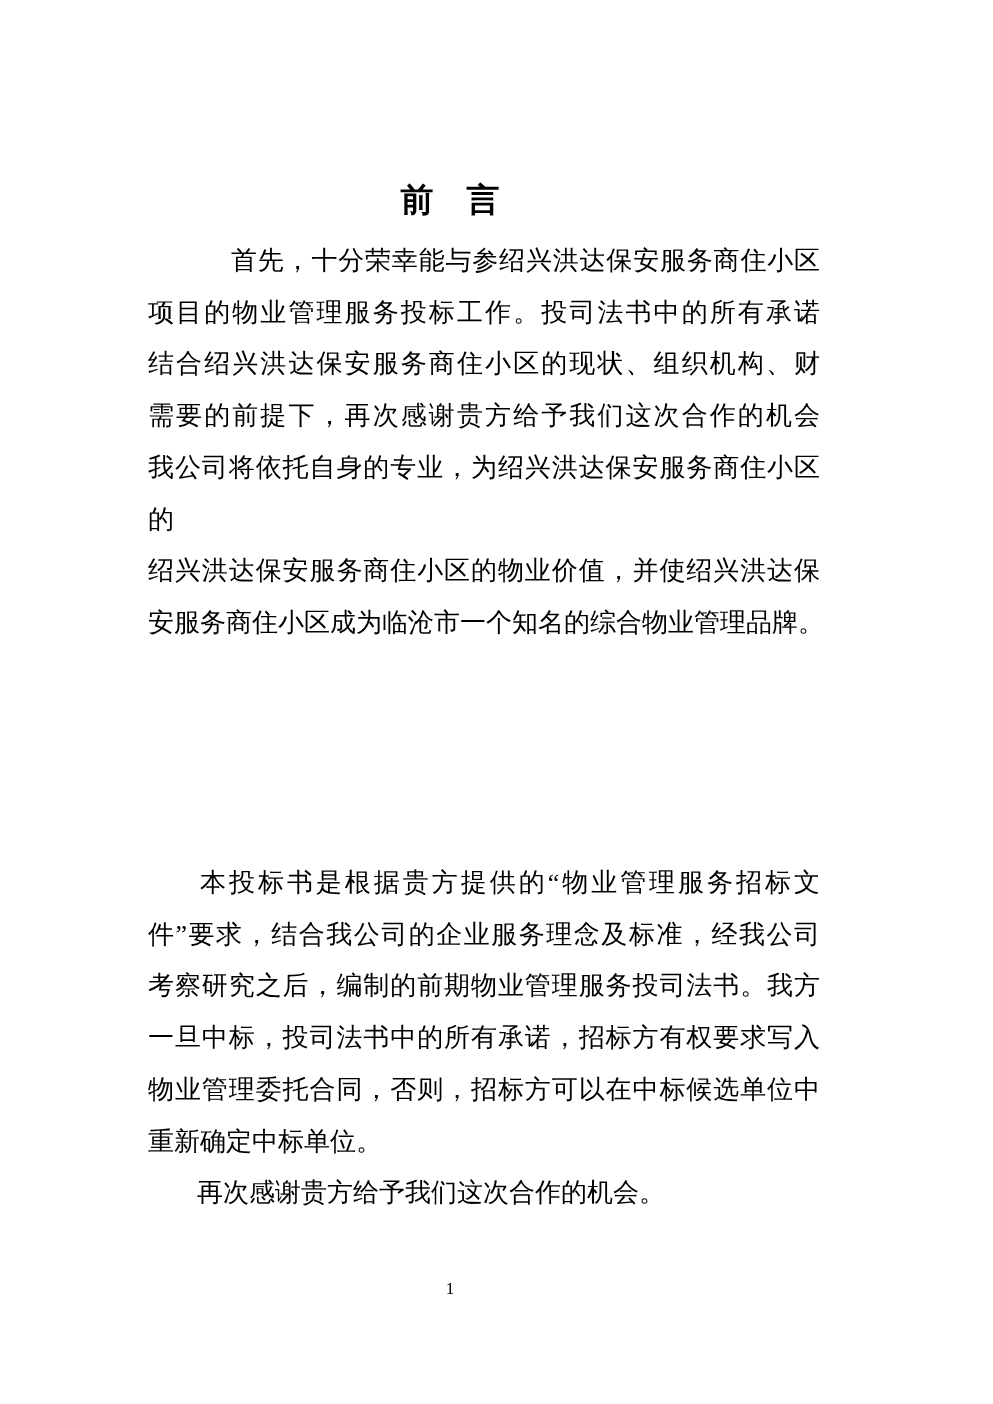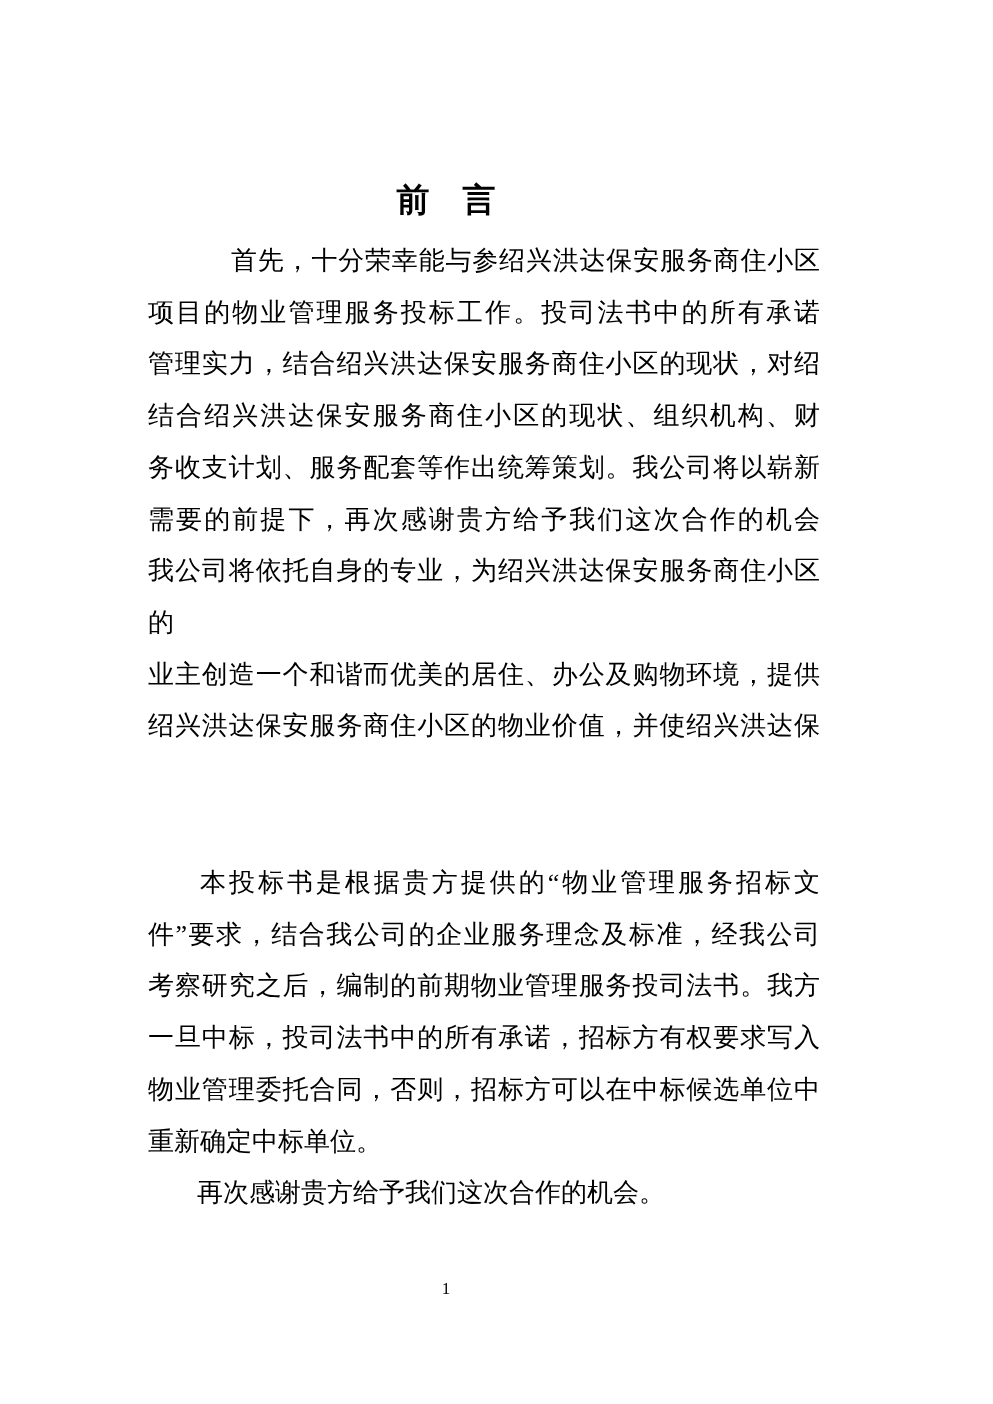--- a/index.html
+++ b/index.html
@@ -8,20 +8,21 @@
     background: #ffffff;
   }
   .page {
     position: relative;
     width: 892px;
     height: 1404px;
     background: #ffffff;
     color: #000000;
     font-family: "Liberation Serif", "DejaVu Serif", serif;
     overflow: hidden;
+    padding-left: 8px;
   }
   .doc-title {
     position: absolute;
     top: 180px;
     left: 0;
     width: 100%;
     text-align: center;
     font-size: 33px;
     font-weight: bold;
     line-height: 40px;
@@ -60,27 +61,25 @@
 </style>
 </head>
 <body>
 
 <div class="page">
   <div class="doc-title">前　言</div>
 
   <div class="para para-1">
       <div class="line first">首先，十分荣幸能与参绍兴洪达保安服务商住小区</div>
       <div class="line">项目的物业管理服务投标工作。投司法书中的所有承诺</div>
-      <div class="line">管理实力，结合绍兴洪达保安服务商住小区的现状，对绍</div>
       <div class="line">结合绍兴洪达保安服务商住小区的现状、组织机构、财</div>
-      <div class="line">务收支计划、服务配套等作出统筹策划。我公司将以崭新</div>
       <div class="line">需要的前提下，再次感谢贵方给予我们这次合作的机会</div>
       <div class="line">我公司将依托自身的专业，为绍兴洪达保安服务商住小区的</div>
-      <div class="line">业主创造一个和谐而优美的居住、办公及购物环境，提供</div>
       <div class="line">绍兴洪达保安服务商住小区的物业价值，并使绍兴洪达保</div>
+      <div class="line last">安服务商住小区成为临沧市一个知名的综合物业管理品牌。</div>
     </div>
 
   <div class="para para-2">
       <div class="line first">本投标书是根据贵方提供的“物业管理服务招标文</div>
       <div class="line">件”要求，结合我公司的企业服务理念及标准，经我公司</div>
       <div class="line">考察研究之后，编制的前期物业管理服务投司法书。我方</div>
       <div class="line">一旦中标，投司法书中的所有承诺，招标方有权要求写入</div>
       <div class="line">物业管理委托合同，否则，招标方可以在中标候选单位中</div>
       <div class="line last">重新确定中标单位。</div>
     </div>

